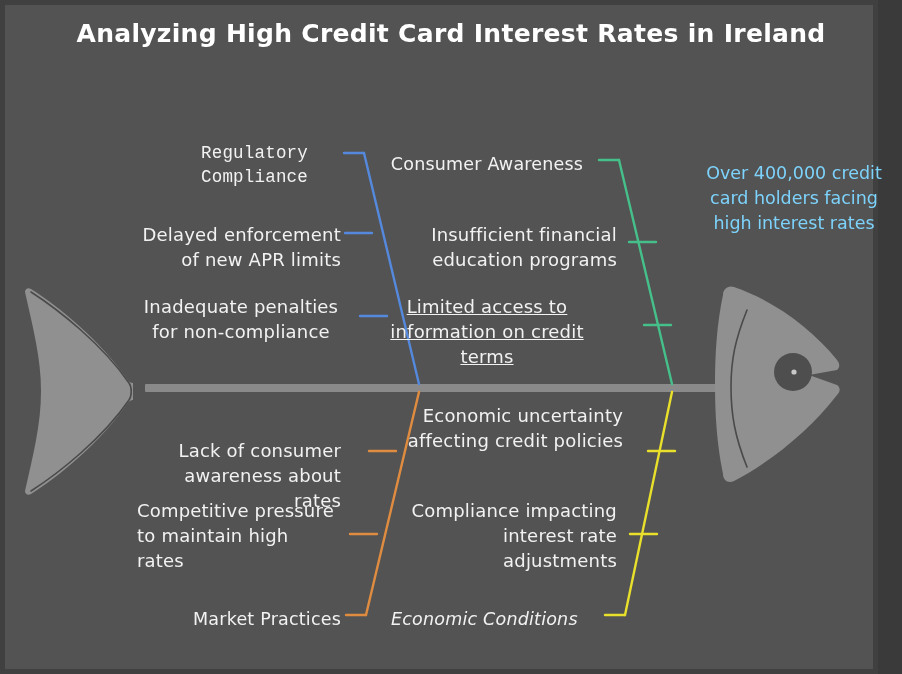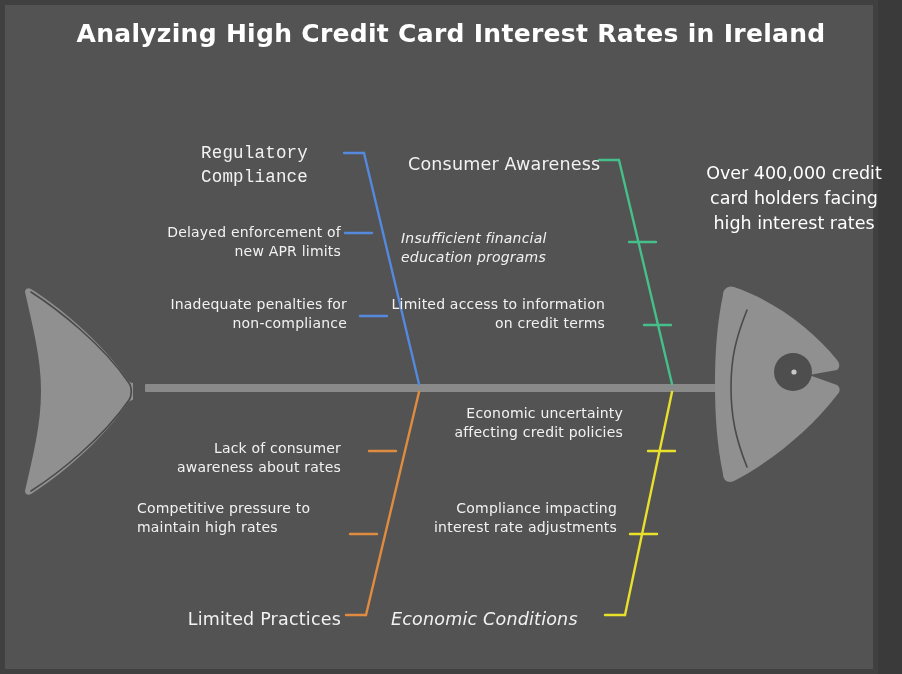--- a/index.html
+++ b/index.html
@@ -18,21 +18,21 @@
   #fishbone-svg {
     position: absolute;
     left: 0; top: 0;
     width: 892px; height: 664px;
     display: block;
   }
   .label {
     position: absolute;
     color: #f2f2f2;
     font-family: "DejaVu Sans", sans-serif;
-    font-size: 14px;
+    font-size: 18px;
     line-height: 1.38;
     letter-spacing: .2px;
     white-space: pre-line;
   }
   #page-title {
     position: absolute;
     left: 0; top: 14px;
     width: 892px;
     text-align: center;
     color: #ffffff;
@@ -40,33 +40,33 @@
     font-size: 25px;
     font-weight: bold;
     line-height: 1.18;
     letter-spacing: .3px;
   }
   #effect-label {
     position: absolute;
     left: 700px; top: 156px;
     width: 178px;
     text-align: center;
-    color: #ffffff;
+    color: #7dd3fc;
     font-size: 17.5px;
     line-height: 1.42;
   }
   
   .cat-title { font-size: 17.5px; }
   #cat-regulatory      { left: 196px; top: 136px; width: 140px; text-align: left; font-family: Liberation Mono, monospace; }
   #sub-reg-1           { left: 130px; top: 218px; width: 206px; text-align: right; }
-  #sub-reg-2           { left: 130px; top: 290px; width: 212px; text-align: right; }
+  #sub-reg-2           { left: 130px; top: 290px; width: 212px; text-align: center; }
   
-  #cat-consumer        { left: 374px; top: 147px; width: 216px; text-align: left; margin-left: 29px; }
-  #sub-con-1           { left: 396px; top: 224px; width: 216px; text-align: left; font-style: italic; }
-  #sub-con-2           { left: 384px; top: 290px; width: 216px; text-align: right; }
+  #cat-consumer        { left: 374px; top: 147px; width: 216px; text-align: center; }
+  #sub-con-1           { left: 396px; top: 218px; width: 216px; text-align: right; }
+  #sub-con-2           { left: 374px; top: 290px; width: 216px; text-align: center; text-decoration: underline; }
   
   #cat-market          { left: 150px; top: 602px; width: 186px; text-align: right; }
   #sub-mkt-1           { left: 140px; top: 434px; width: 196px; text-align: right; }
   #sub-mkt-2           { left: 132px; top: 494px; width: 204px; text-align: left; }
   
   #cat-economic        { left: 386px; top: 602px; width: 216px; text-align: left; font-style: italic; }
   #sub-eco-1           { left: 396px; top: 399px; width: 222px; text-align: right; }
   #sub-eco-2           { left: 396px; top: 494px; width: 216px; text-align: right; }
 </style>
 </head>
@@ -127,21 +127,21 @@
   </svg>
 
   <div class="label cat-title" id="cat-regulatory">Regulatory Compliance</div>
   <div class="label" id="sub-reg-1">Delayed enforcement of new APR limits</div>
   <div class="label" id="sub-reg-2">Inadequate penalties for non-compliance</div>
 
   <div class="label cat-title" id="cat-consumer">Consumer Awareness</div>
   <div class="label" id="sub-con-1">Insufficient financial education programs</div>
   <div class="label" id="sub-con-2">Limited access to information on credit terms</div>
 
-  <div class="label cat-title" id="cat-market">Limited Practices</div>
+  <div class="label cat-title" id="cat-market">Market Practices</div>
   <div class="label" id="sub-mkt-1">Lack of consumer awareness about rates</div>
   <div class="label" id="sub-mkt-2">Competitive pressure to maintain high rates</div>
 
   <div class="label cat-title" id="cat-economic">Economic Conditions</div>
   <div class="label" id="sub-eco-1">Economic uncertainty affecting credit policies</div>
   <div class="label" id="sub-eco-2">Compliance impacting interest rate adjustments</div>
 
   <div id="effect-label">Over 400,000 credit card holders facing high interest rates</div>
 
 </div>

